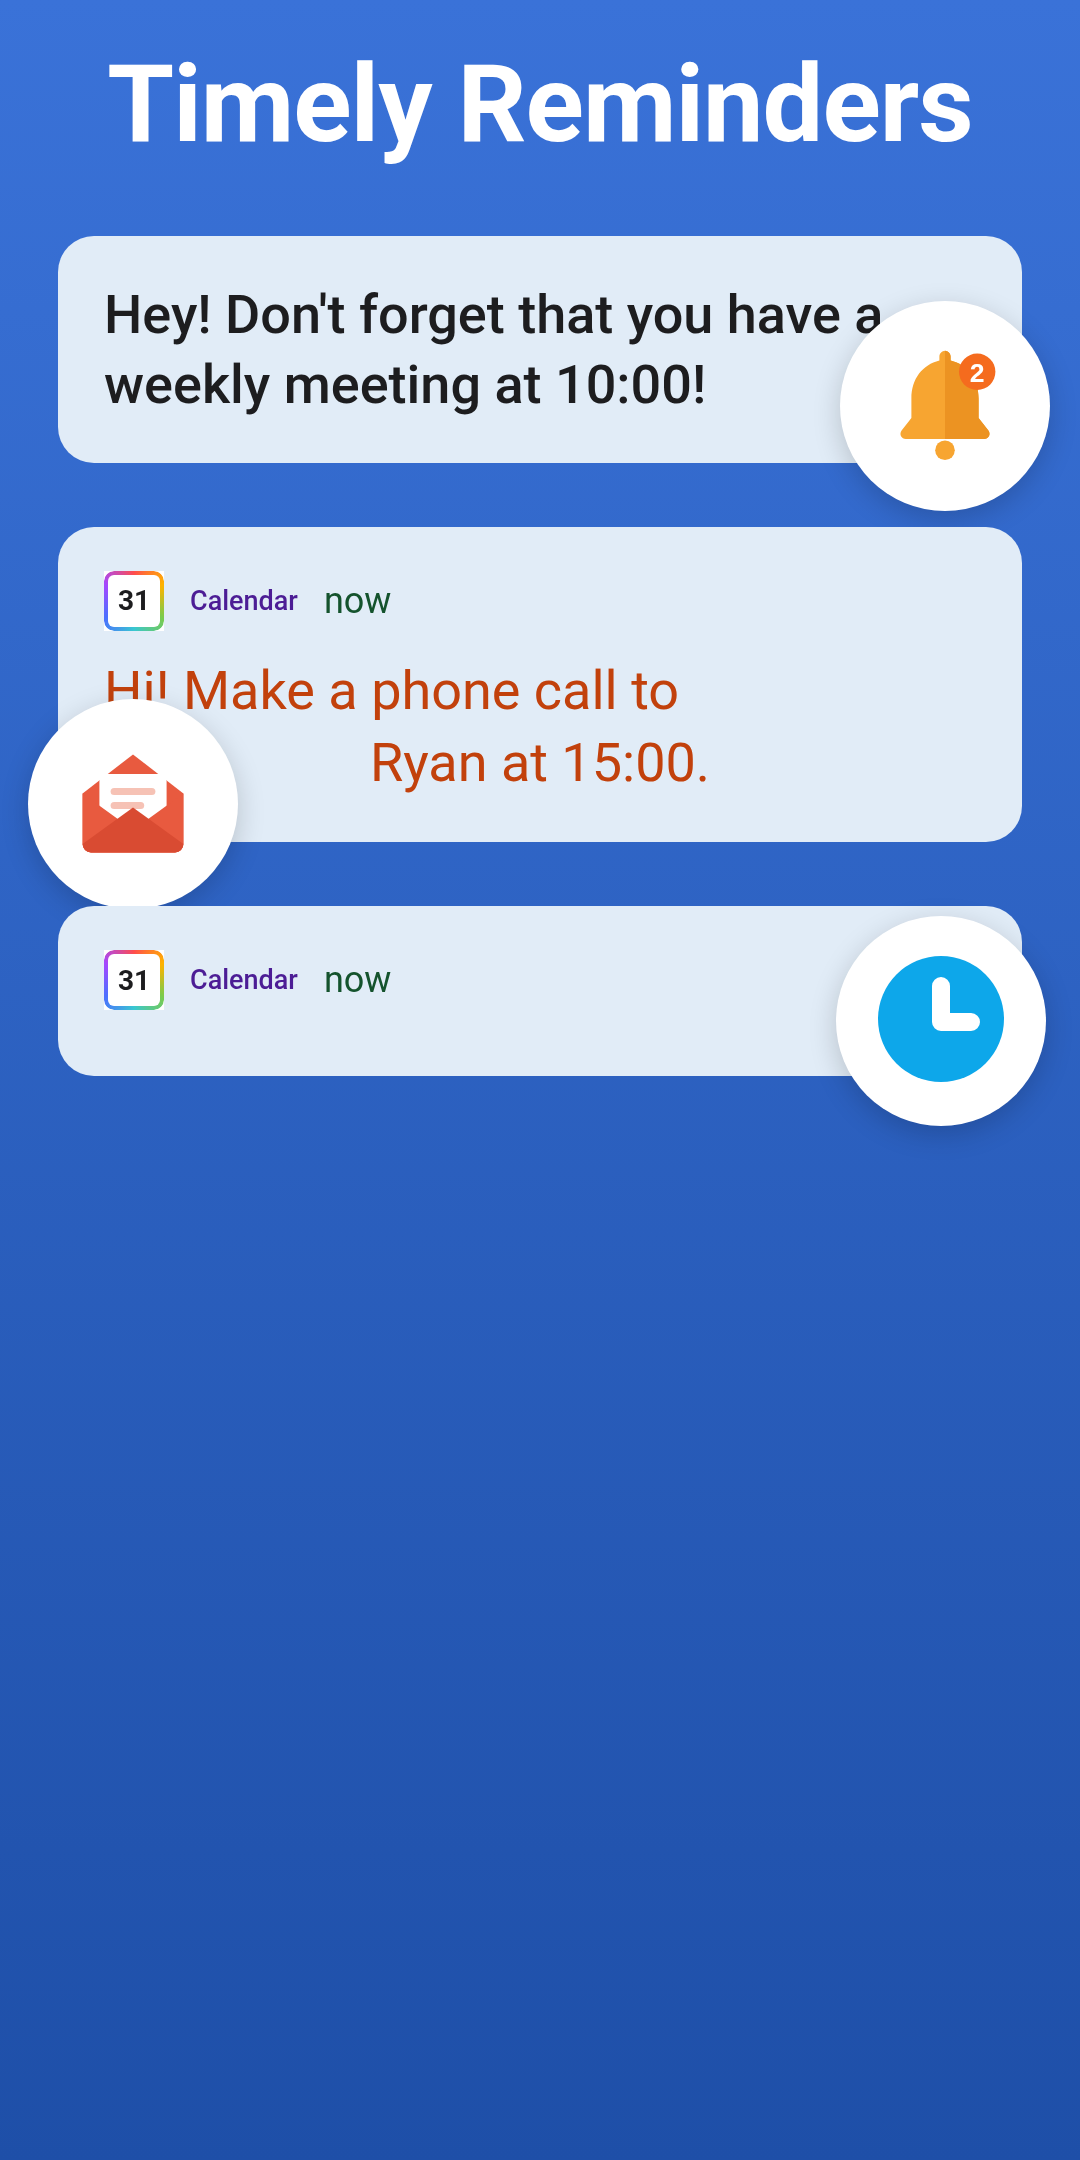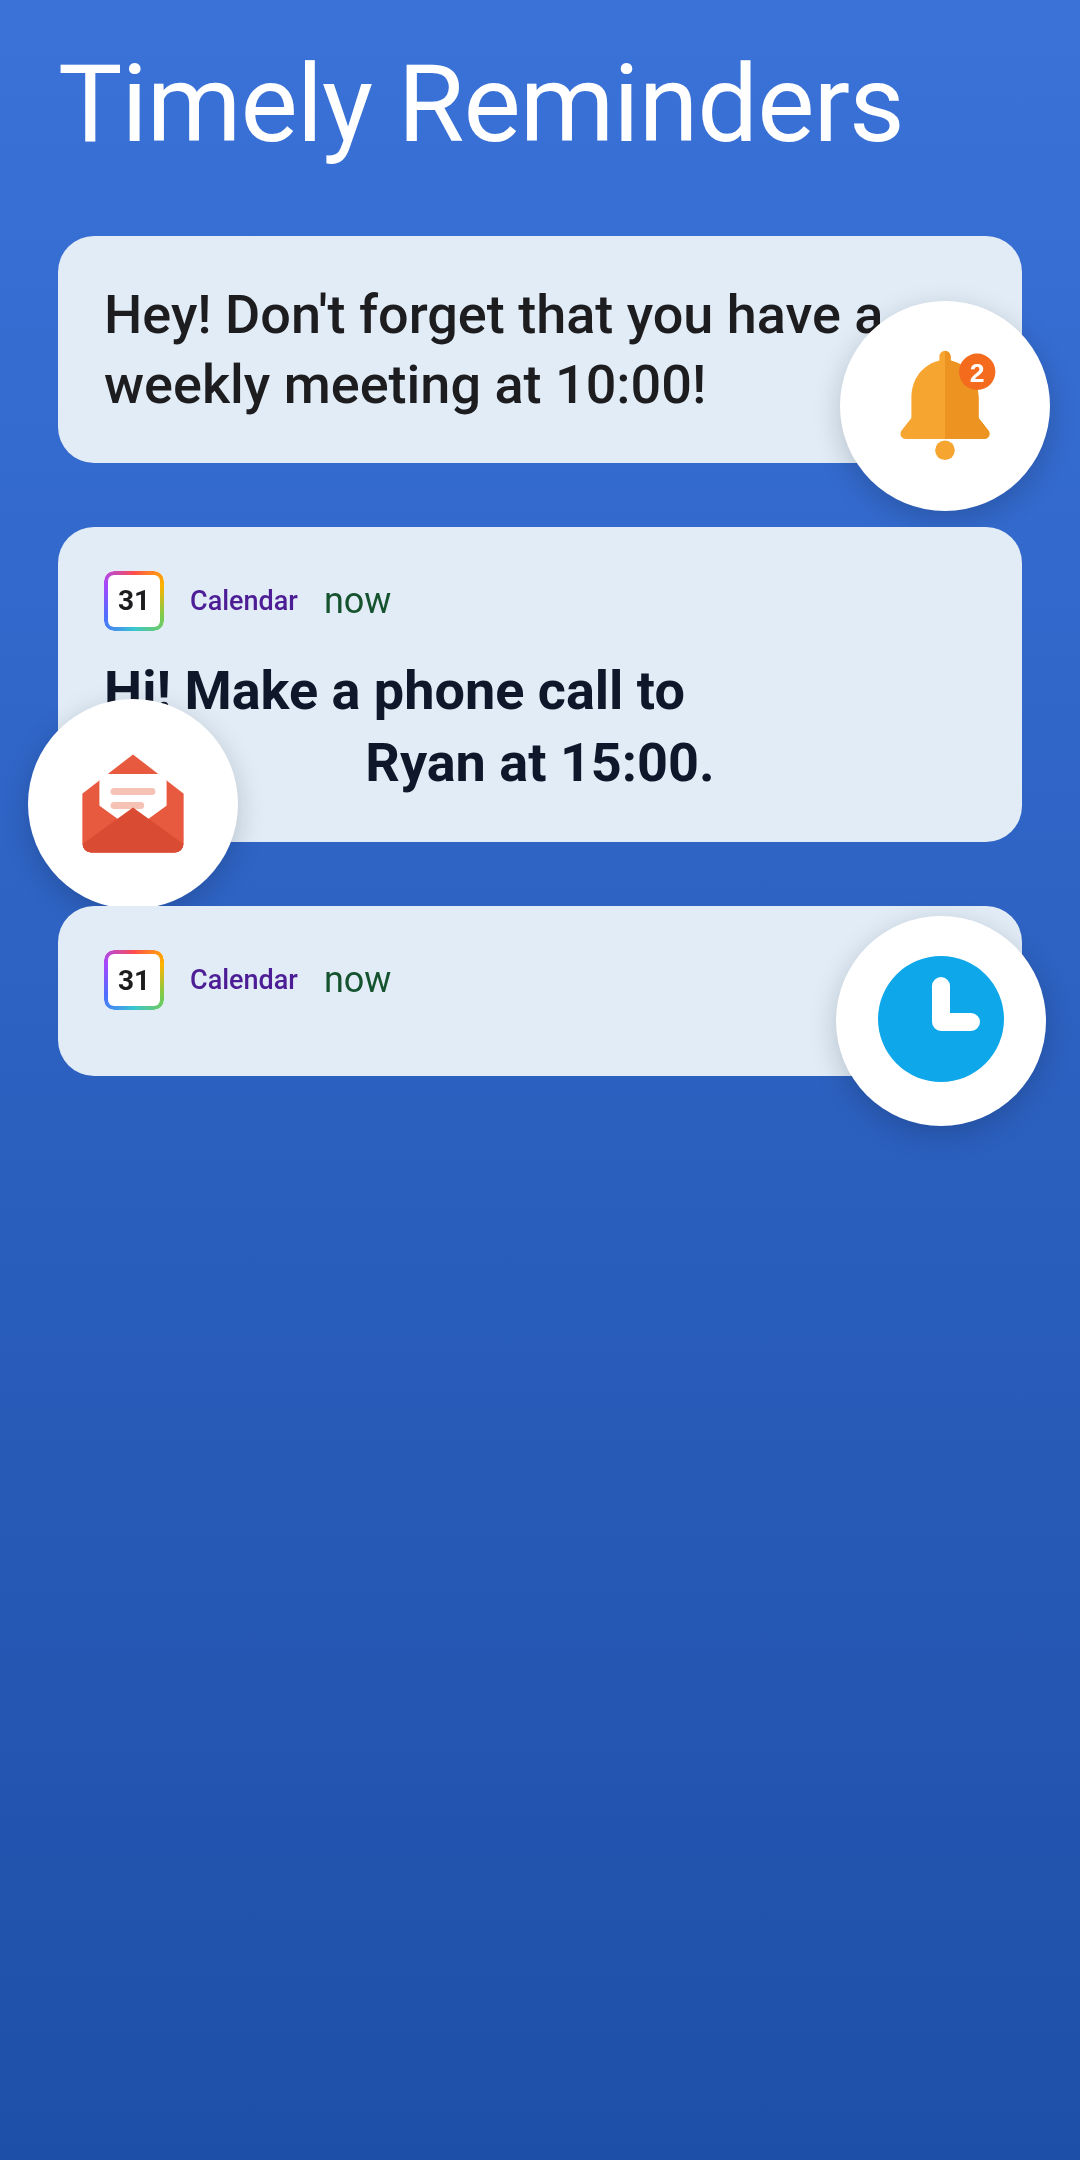--- a/index.html
+++ b/index.html
@@ -5,42 +5,43 @@
   * { margin: 0; padding: 0; box-sizing: border-box; }
   html, body { width: 1080px; height: 2160px; overflow: hidden; }
   body {
     font-family: -apple-system, BlinkMacSystemFont, "Segoe UI", Roboto, Helvetica, Arial, sans-serif;
     background: linear-gradient(180deg, #3a72d8 0%, #1e4fa8 100%);
     padding: 42px 58px 0 58px;
   }
   .title {
     color: #ffffff;
     font-size: 108px;
-    font-weight: 400;
+    font-weight: 700;
     line-height: 1.15;
+    text-align: center;
     letter-spacing: -1px;
     margin-bottom: 70px;
   }
   .card {
     position: relative;
     background: #e1ecf7;
     border-radius: 36px;
     padding: 44px 46px 42px 46px;
     margin-bottom: 64px;
   }
   .card-header {
     display: flex;
     align-items: center;
     gap: 26px;
     margin-bottom: 24px;
   }
   .app-icon {
     width: 60px;
     height: 60px;
-    border-radius: 10px;
+    border-radius: 0;
     position: relative;
     background: #fff;
     display: flex;
     align-items: center;
     justify-content: center;
   }
   .app-icon-border {
     position: absolute;
     inset: 0;
     border-radius: 10px;
@@ -97,23 +98,23 @@
     left: -30px; top: 172px;
   }
   .bubble-3 {
     width: 210px; height: 210px;
     right: -24px; bottom: -50px;
   }
 
   
   .card2-body {
     font-size: 54px;
-    color: #0f172a;
+    color: #c2410c;
     line-height: 1.35;
-    font-weight: 700;
+    font-weight: 400;
   }
   .card2-line2 {
     text-align: center;
   }
 </style>
 </head>
 <body>
 
 <div class="title">Timely Reminders</div>
 

